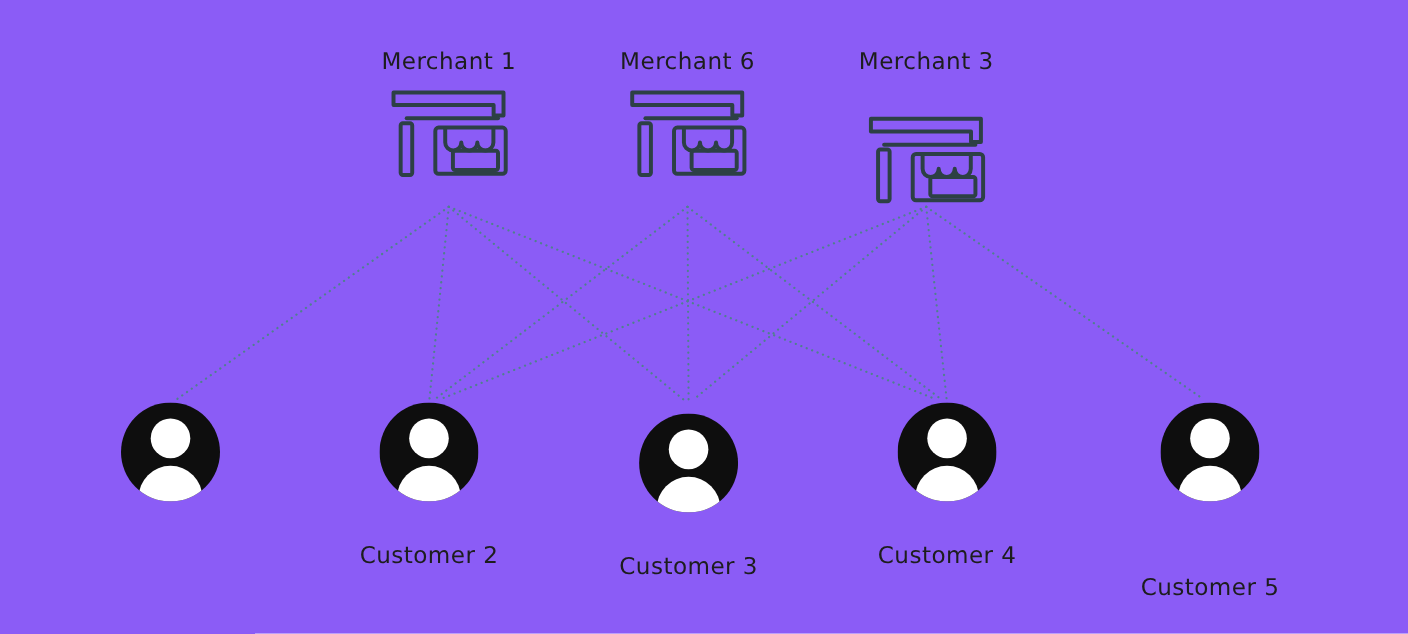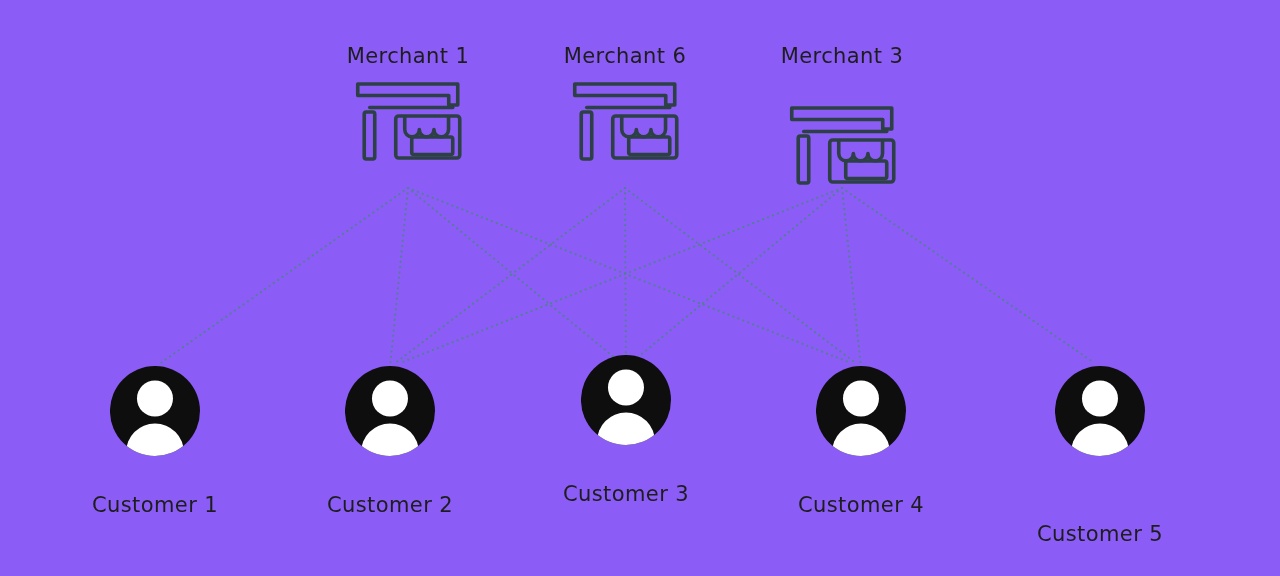--- a/index.html
+++ b/index.html
@@ -95,38 +95,37 @@
         <clipPath id="pclip-0">
             <circle cx="45" cy="45" r="45"></circle>
           </clipPath>
       </defs>
       <circle cx="45" cy="45" r="45" fill="#0e0e0e"></circle>
       <g clip-path="url(#pclip-0)">
         <circle cx="45" cy="32.5" r="18" fill="#ffffff"></circle>
         <circle cx="45" cy="86.5" r="29" fill="#ffffff"></circle>
       </g>
     </svg>
-    <div class="label" style="color: rgb(29, 29, 29);">Customer 1</div>
   </div>
     <div class="node customer" style="left: 390px; top: 366px;">
     <svg class="person" viewBox="0 0 90 90">
       <defs>
         <clipPath id="pclip-1">
             <circle cx="45" cy="45" r="45"></circle>
           </clipPath>
       </defs>
       <circle cx="45" cy="45" r="45" fill="#0e0e0e"></circle>
       <g clip-path="url(#pclip-1)">
         <circle cx="45" cy="32.5" r="18" fill="#ffffff"></circle>
         <circle cx="45" cy="86.5" r="29" fill="#ffffff"></circle>
       </g>
     </svg>
     <div class="label" style="color: rgb(29, 29, 29); text-align: right;">Customer 2</div>
   </div>
-    <div class="node customer" style="left: 626px; top: 355px;">
+    <div class="node customer" style="left: 626px; top: 376px;">
     <svg class="person" viewBox="0 0 90 90">
       <defs>
         <clipPath id="pclip-2">
             <circle cx="45" cy="45" r="45"></circle>
           </clipPath>
       </defs>
       <circle cx="45" cy="45" r="45" fill="#0e0e0e"></circle>
       <g clip-path="url(#pclip-2)">
         <circle cx="45" cy="32.5" r="18" fill="#ffffff"></circle>
         <circle cx="45" cy="86.5" r="29" fill="#ffffff"></circle>

